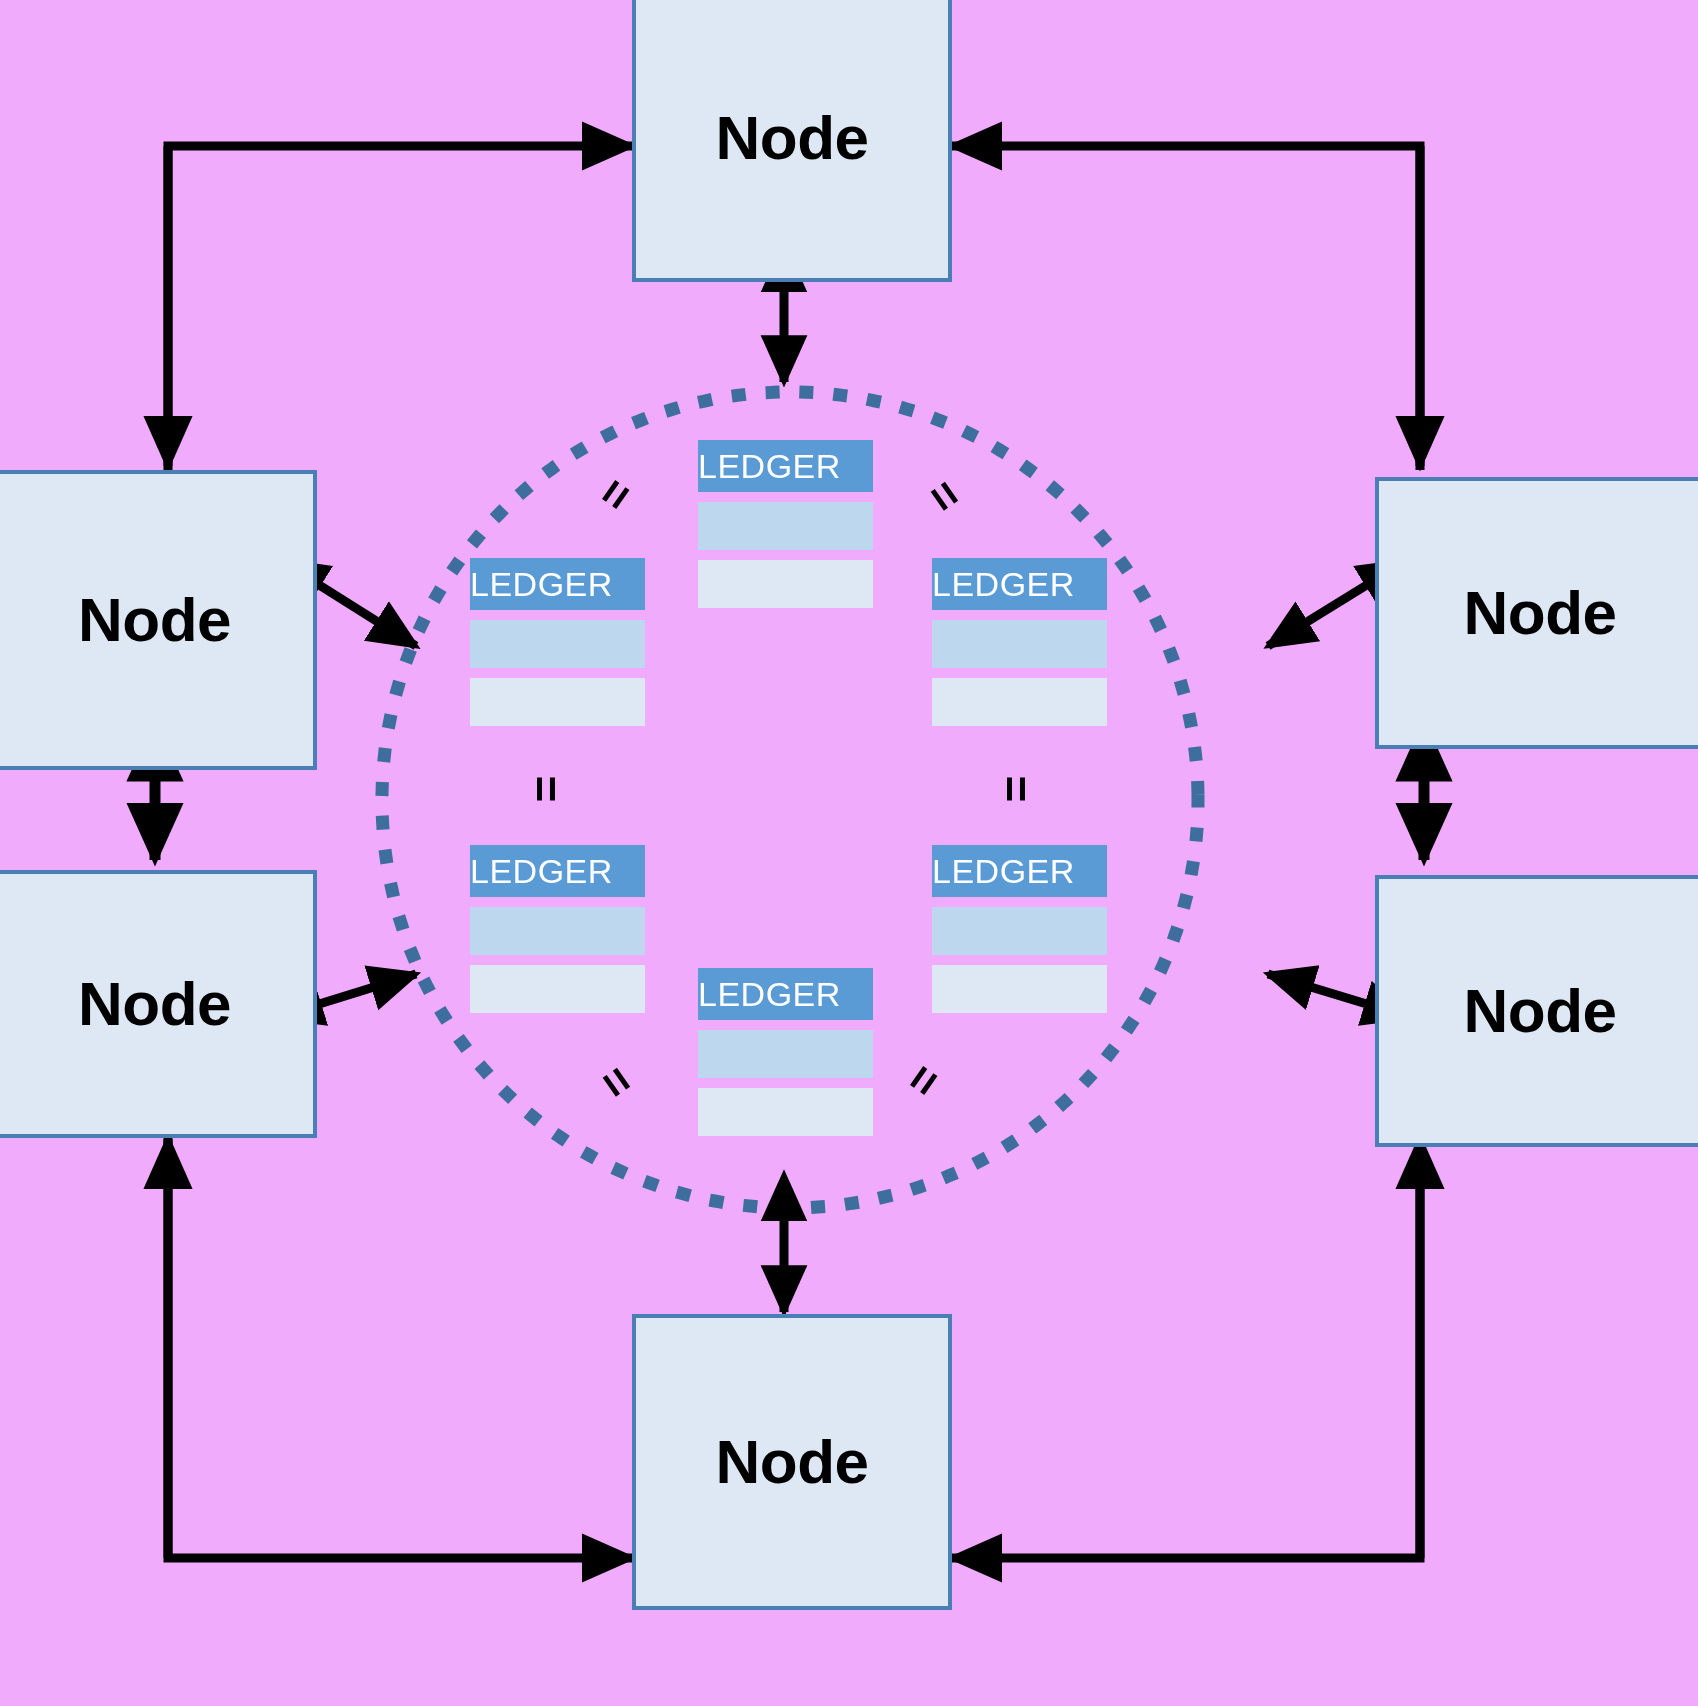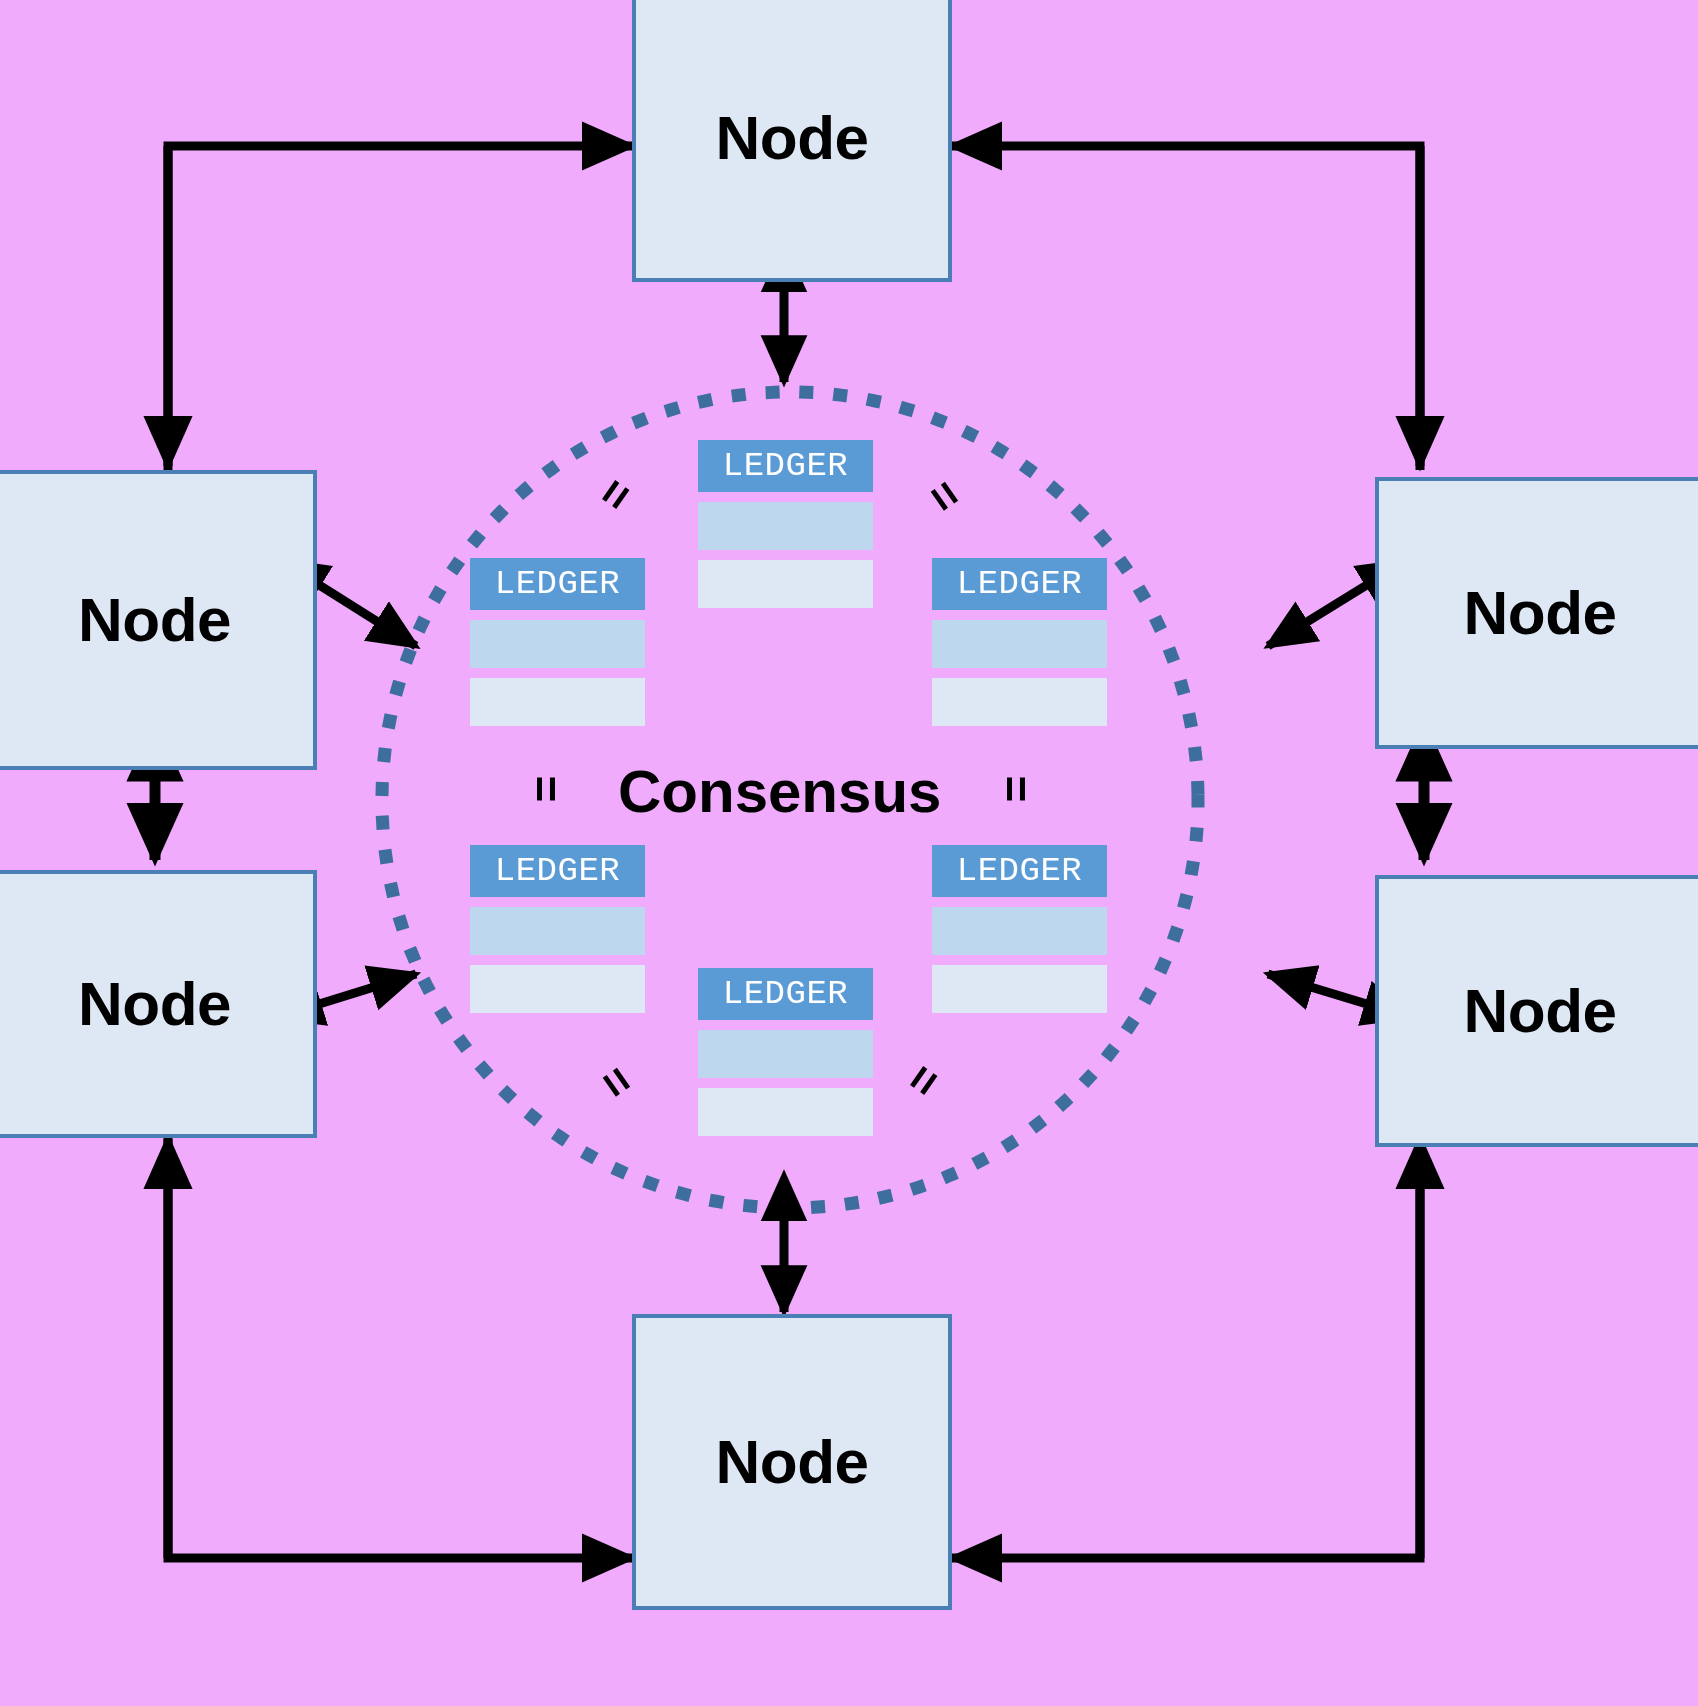--- a/index.html
+++ b/index.html
@@ -42,24 +42,23 @@
     letter-spacing: -0.5px;
     line-height: 1;
   }
   .ledger {
     position: absolute;
     width: 175px;
   }
   .ledger-head {
     background: #5B9BD5;
     color: #ffffff;
-    font-family: Liberation Mono, monospace;
+    font-family: Liberation Sans, sans-serif;
     font-size: 34px;
     letter-spacing: 0.5px;
-    text-align: center;
     line-height: 52px;
     height: 52px;
     box-sizing: border-box;
   }
   .ledger-row {
     height: 48px;
     margin-top: 10px;
   }
   .ledger-row.r1 { background: #BDD7EE; }
   .ledger-row.r2 { background: #DEE8F4; }
@@ -215,15 +214,14 @@
   </div>
 
   <div class="eq rot-r" style="left:604px; top:1058px;">
     <span>=</span>
   </div>
 
   <div class="eq rot" style="left:910px; top:1058px;">
     <span>=</span>
   </div>
 
-  <div class="consensus" style="left:618px; top:762px;">Consensus</div>
 
 </div>
 
 </body></html>

